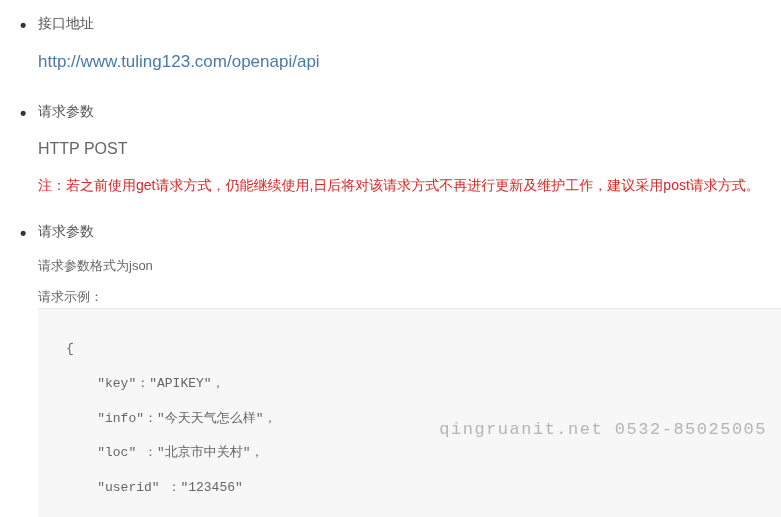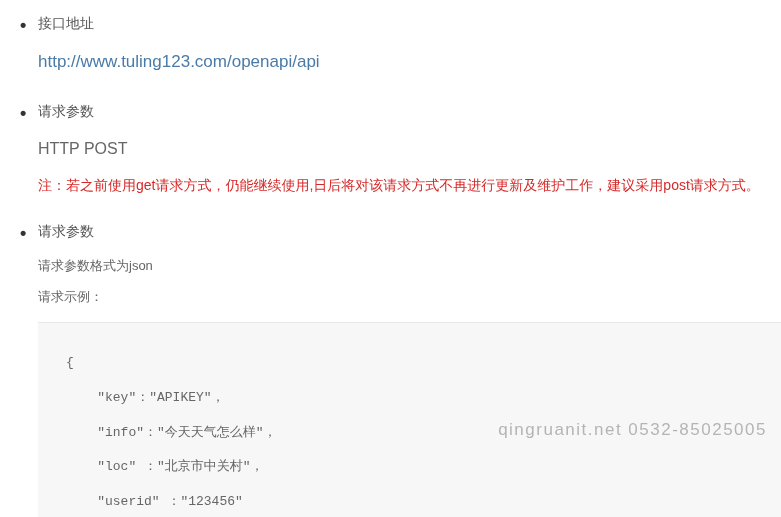--- a/index.html
+++ b/index.html
@@ -58,21 +58,20 @@
       font-size: 14px;
     }
     .param-text {
       color: #666;
       font-size: 13px;
       margin-bottom: 10px;
     }
     .example-label {
       color: #666;
       font-size: 13px;
-      margin-bottom: 14px;
     }
     .code-block {
       background: #f7f7f7;
       border-top: 1px solid #e8e8e8;
       padding: 30px 0 30px 28px;
       font-family: "Courier New", monospace;
       font-size: 13px;
       color: #666;
       margin-left: 0;
       margin-right: -30px;
@@ -81,21 +80,21 @@
       margin-bottom: 14px;
       white-space: pre;
     }
     .code-line:last-child {
       margin-bottom: 0;
     }
     .watermark {
       position: absolute;
       right: 14px;
       top: 416px;
-      font-family: Liberation Sans, sans-serif;
+      font-family: Liberation Mono, monospace;
       font-size: 17px;
       color: #888;
       letter-spacing: 1.5px;
       opacity: 0.6;
       pointer-events: none;
     }
   </style>
 </head>
 <body>
 

